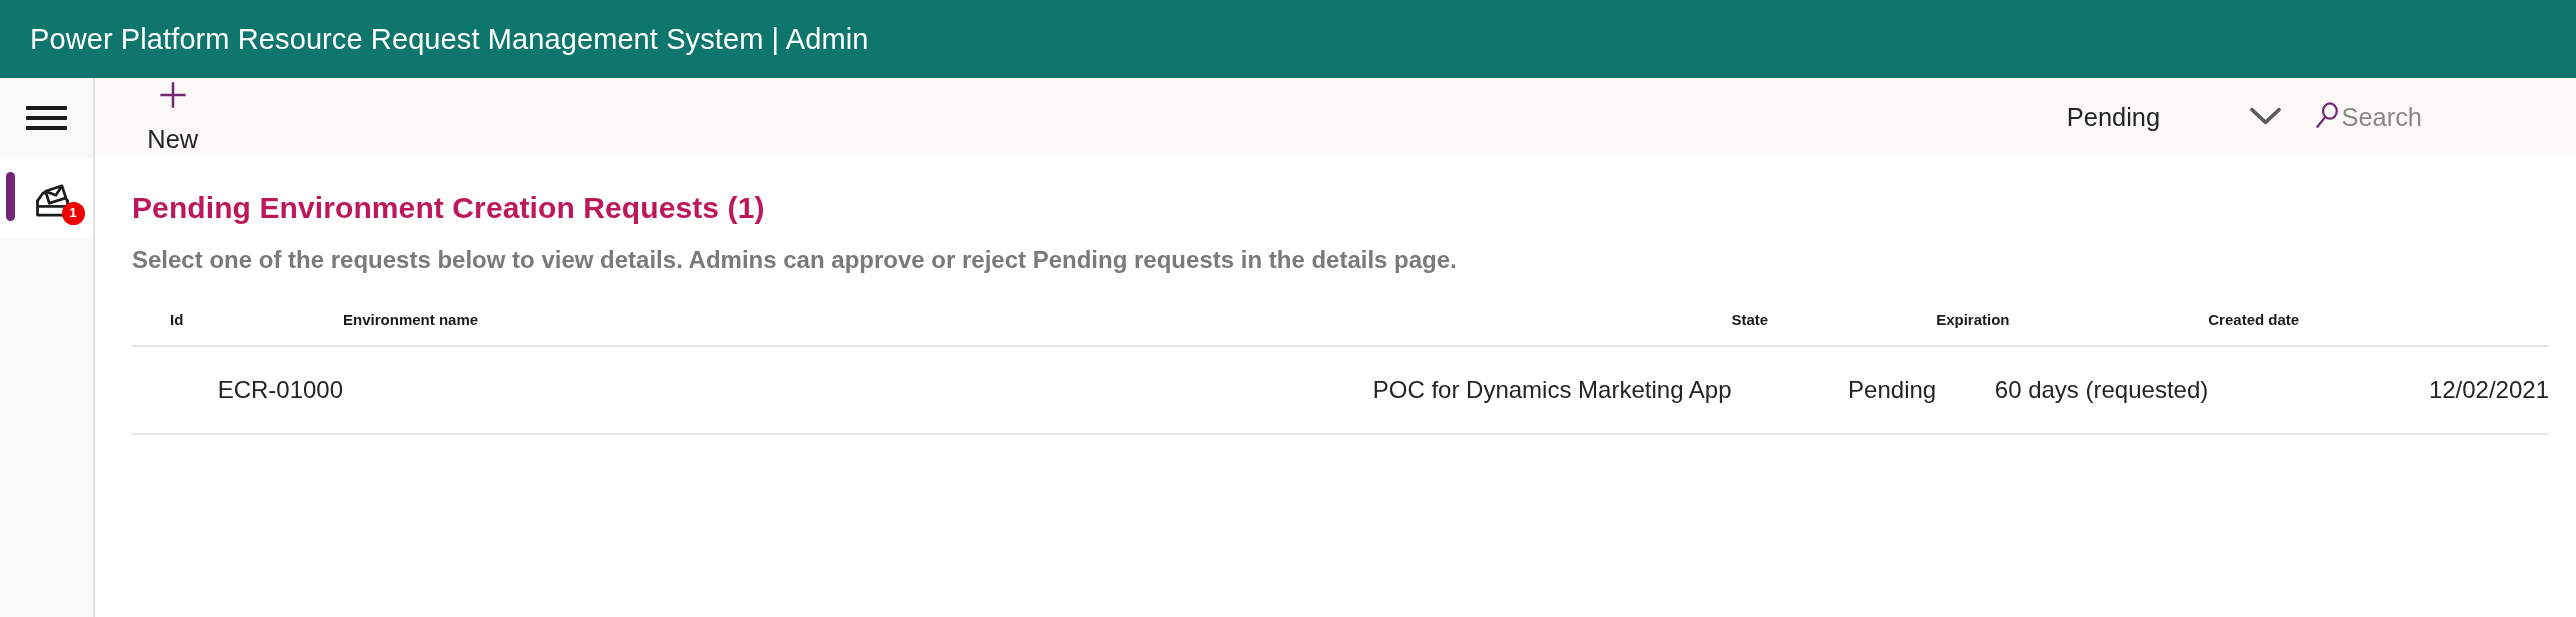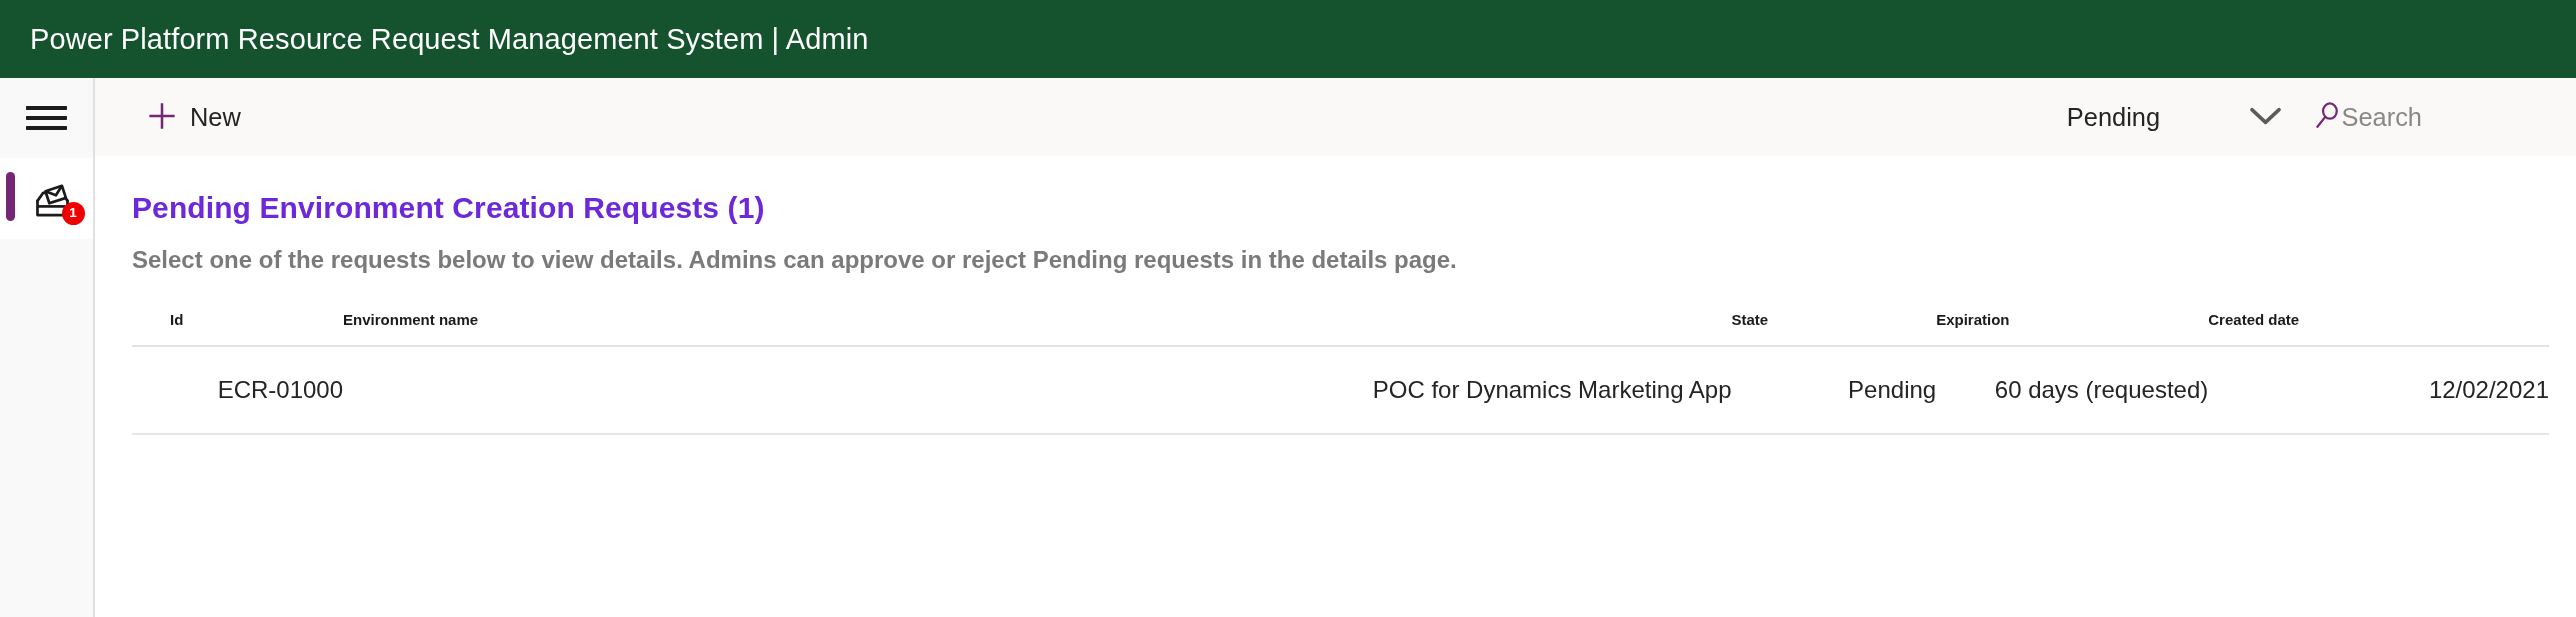--- a/index.html
+++ b/index.html
@@ -11,21 +11,21 @@
     width: 2576px;
     height: 618px;
     font-family: "Liberation Sans", sans-serif;
     overflow: hidden;
     -webkit-font-smoothing: antialiased;
   }
 
   
   .titlebar {
     height: 78px;
-    background: #14532d;
+    background: #0f766e;
     display: flex;
     align-items: center;
     box-sizing: border-box;
     padding-left: 30px;
   }
   .titlebar-text {
     color: #ffffff;
     font-size: 29px;
     font-weight: 400;
     letter-spacing: 0.1px;
@@ -129,20 +129,21 @@
     padding: 0 0 0 38px;
   }
   .cmd-btn {
     display: flex;
     align-items: center;
     gap: 12.7px;
     padding: 8px 14.3px;
     margin-right: 14.3px;
     cursor: pointer;
     border-radius: 1.6px;
+    flex-direction: column;
   }
   .cmd-label {
     font-size: 25.4px;
     color: #242424;
     white-space: nowrap;
   }
   .cmd-spacer { flex: 1 1 auto; }
 
   .filter-select {
     display: flex;
@@ -173,21 +174,21 @@
   
   .content {
     flex: 1 1 auto;
     background: #ffffff;
     padding: 35px 0 0 37px;
     box-sizing: border-box;
   }
   .page-title {
     font-size: 30px;
     font-weight: 600;
-    color: #6d28d9;
+    color: #be185d;
     letter-spacing: 0.1px;
     margin: 0 0 20.7px 0;
     white-space: nowrap;
   }
   .page-subtitle {
     font-size: 24px;
     color: #7a7a7a;
     font-weight: 700;
     margin: 0 0 37px 0;
     white-space: nowrap;

